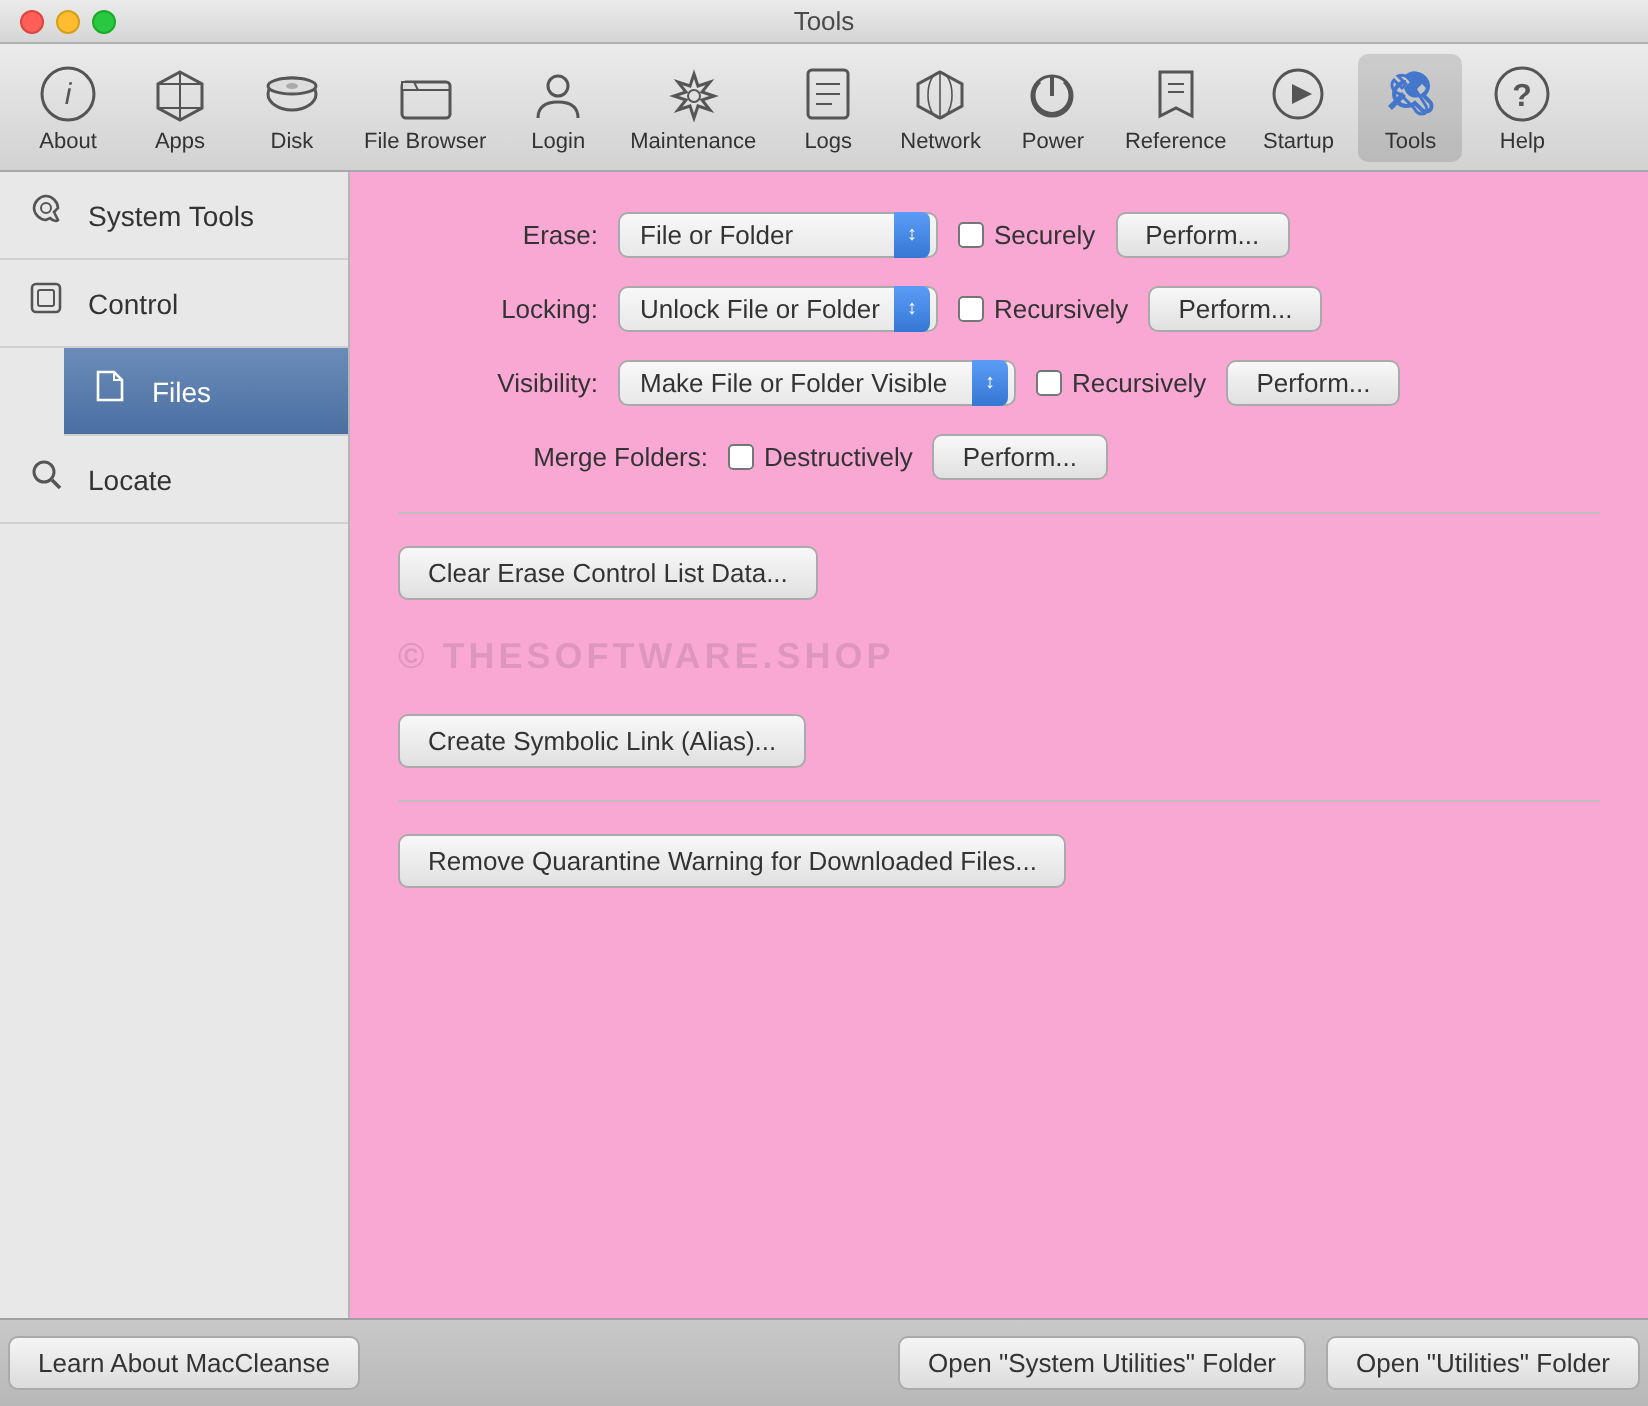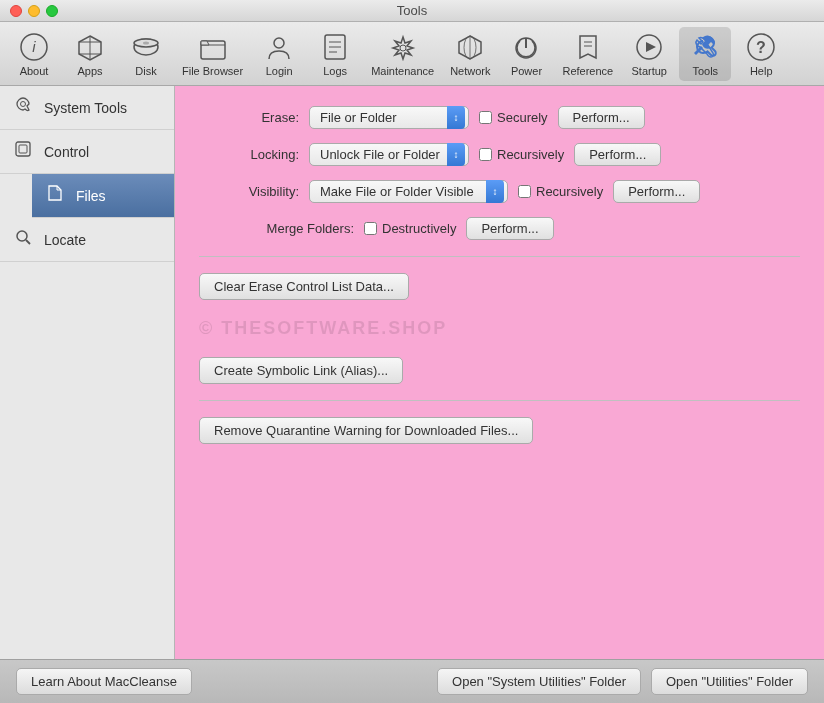--- a/index.html
+++ b/index.html
@@ -221,21 +221,21 @@
     }
 
     
     .footer {
       height: 44px;
       background: linear-gradient(to bottom, #c8c8c8, #b8b8b8);
       border-top: 1px solid #a0a0a0;
       display: flex;
       align-items: center;
       justify-content: space-between;
-      padding: 0 16px;
+      padding: 0 4px;
       flex-shrink: 0;
     }
     .footer-btn {
       background: linear-gradient(to bottom, #f5f5f5, #dcdcdc);
       border: 1px solid #aaa;
       border-radius: 5px;
       padding: 5px 14px;
       font-size: 13px;
       cursor: pointer;
       color: #333;
@@ -309,37 +309,37 @@
         <circle cx="14" cy="10" r="5" fill="none" stroke="#555" stroke-width="1.5"></circle>
         <path d="M4 26 Q4 18 14 18 Q24 18 24 26" fill="none" stroke="#555" stroke-width="1.5"></path>
       </svg>
     </div>
     <span class="toolbar-label">Login</span>
   </div>
 
   <div class="toolbar-item">
     <div class="toolbar-icon">
       <svg width="28" height="28" viewBox="0 0 28 28">
+        <path d="M14 4 L16 10 L22 8 L18 13 L24 15 L18 17 L22 22 L16 20 L14 26 L12 20 L6 22 L10 17 L4 15 L10 13 L6 8 L12 10 Z" fill="none" stroke="#555" stroke-width="1.5"></path>
+        <circle cx="14" cy="15" r="3" fill="none" stroke="#555" stroke-width="1"></circle>
+      </svg>
+    </div>
+    <span class="toolbar-label">Maintenance</span>
+  </div>
+
+  <div class="toolbar-item">
+    <div class="toolbar-icon">
+      <svg width="28" height="28" viewBox="0 0 28 28">
         <rect x="4" y="2" width="20" height="24" rx="2" fill="none" stroke="#555" stroke-width="1.5"></rect>
         <line x1="8" y1="9" x2="20" y2="9" stroke="#555" stroke-width="1"></line>
         <line x1="8" y1="14" x2="20" y2="14" stroke="#555" stroke-width="1"></line>
         <line x1="8" y1="19" x2="16" y2="19" stroke="#555" stroke-width="1"></line>
       </svg>
     </div>
     <span class="toolbar-label">Logs</span>
-  </div>
-
-  <div class="toolbar-item">
-    <div class="toolbar-icon">
-      <svg width="28" height="28" viewBox="0 0 28 28">
-        <path d="M14 4 L16 10 L22 8 L18 13 L24 15 L18 17 L22 22 L16 20 L14 26 L12 20 L6 22 L10 17 L4 15 L10 13 L6 8 L12 10 Z" fill="none" stroke="#555" stroke-width="1.5"></path>
-        <circle cx="14" cy="15" r="3" fill="none" stroke="#555" stroke-width="1"></circle>
-      </svg>
-    </div>
-    <span class="toolbar-label">Maintenance</span>
   </div>
 
   <div class="toolbar-item">
     <div class="toolbar-icon">
       <svg width="28" height="28" viewBox="0 0 28 28">
         <polygon points="14,3 25,9 25,20 14,26 3,20 3,9" fill="none" stroke="#555" stroke-width="1.5"></polygon>
         <line x1="14" y1="3" x2="14" y2="26" stroke="#555" stroke-width="0.8"></line>
         <ellipse cx="14" cy="14.5" rx="6" ry="11.5" fill="none" stroke="#555" stroke-width="0.8"></ellipse>
       </svg>
     </div>

